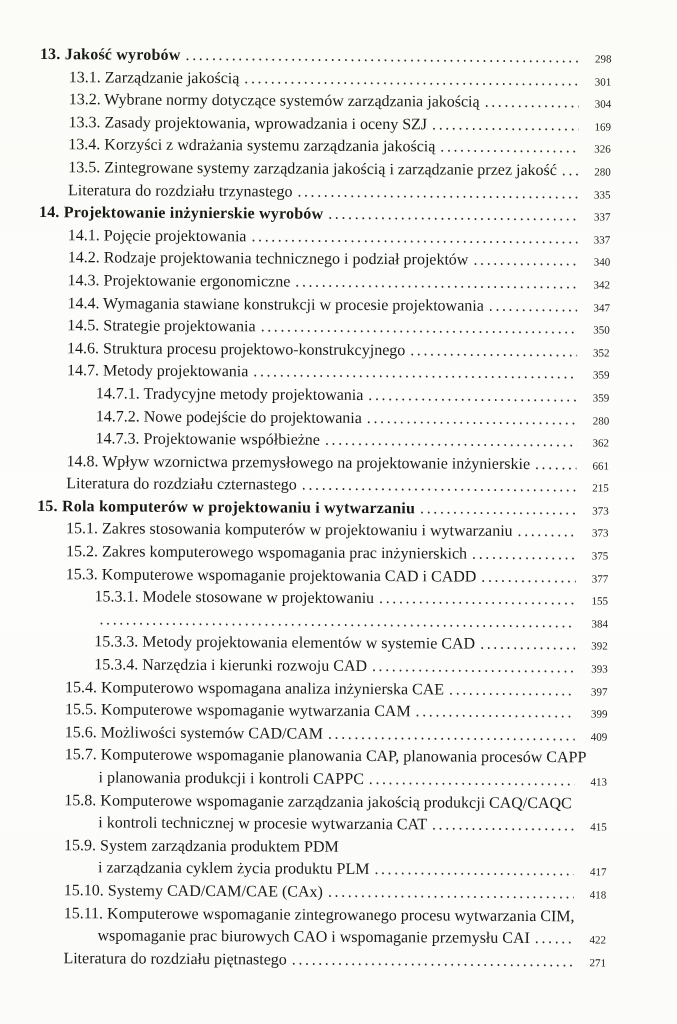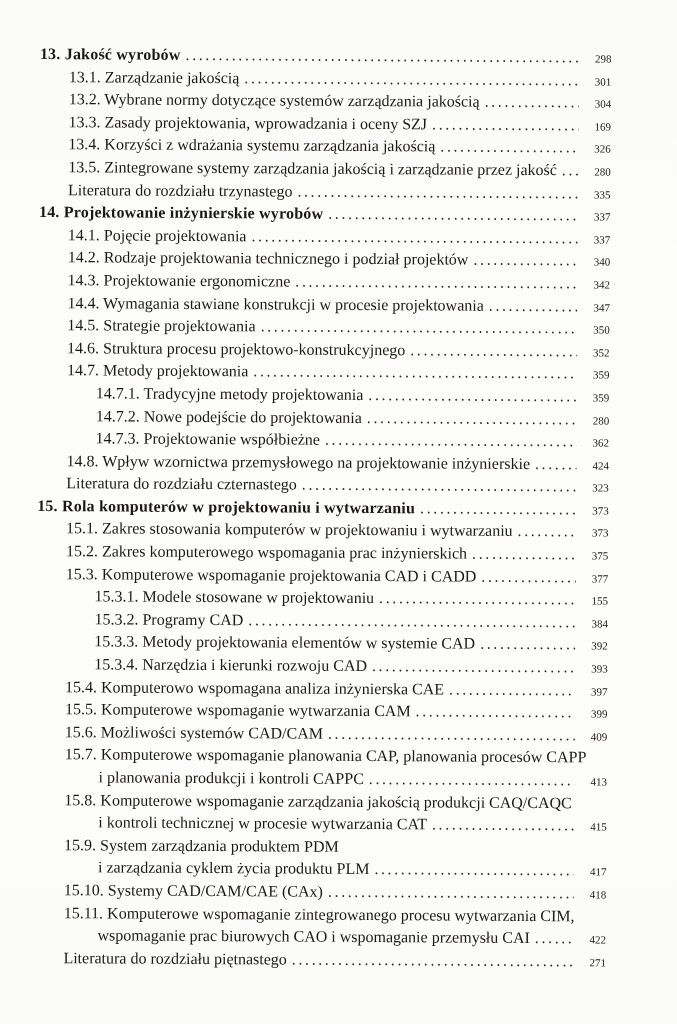--- a/index.html
+++ b/index.html
@@ -190,28 +190,28 @@
         <div class="line">
           <span class="txt">14.7.3. Projektowanie współbieżne</span>
           <span class="dots">................................................................................................................................................................</span>
           <span class="pg">362</span>
         </div>
       </div>
       <div class="entry lvl2">
         <div class="line">
           <span class="txt">14.8. Wpływ wzornictwa przemysłowego na projektowanie inżynierskie</span>
           <span class="dots">................................................................................................................................................................</span>
-          <span class="pg">424</span>
+          <span class="pg">661</span>
         </div>
       </div>
       <div class="entry lvl2">
         <div class="line">
           <span class="txt">Literatura do rozdziału czternastego</span>
           <span class="dots">................................................................................................................................................................</span>
-          <span class="pg">323</span>
+          <span class="pg">215</span>
         </div>
       </div>
       <div class="entry lvl1">
         <div class="line">
           <span class="txt">15. Rola komputerów w projektowaniu i wytwarzaniu</span>
           <span class="dots">................................................................................................................................................................</span>
           <span class="pg">373</span>
         </div>
       </div>
       <div class="entry lvl2">
@@ -237,21 +237,20 @@
       </div>
       <div class="entry lvl3">
         <div class="line">
           <span class="txt">15.3.1. Modele stosowane w projektowaniu</span>
           <span class="dots">................................................................................................................................................................</span>
           <span class="pg">155</span>
         </div>
       </div>
       <div class="entry lvl3">
         <div class="line">
-          <span class="txt">15.3.2. Programy CAD</span>
           <span class="dots">................................................................................................................................................................</span>
           <span class="pg">384</span>
         </div>
       </div>
       <div class="entry lvl3">
         <div class="line">
           <span class="txt">15.3.3. Metody projektowania elementów w systemie CAD</span>
           <span class="dots">................................................................................................................................................................</span>
           <span class="pg">392</span>
         </div>

